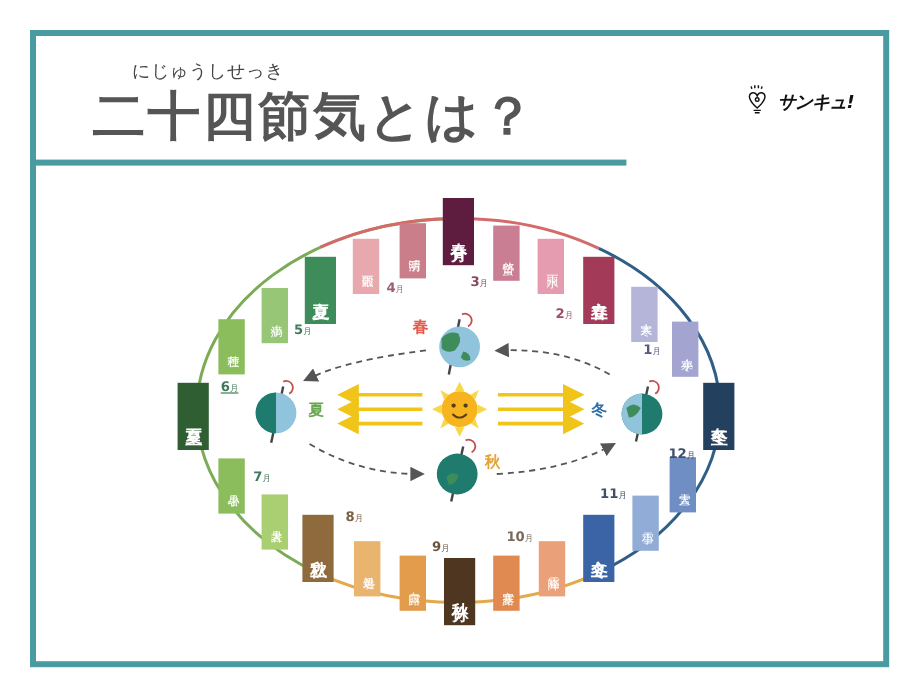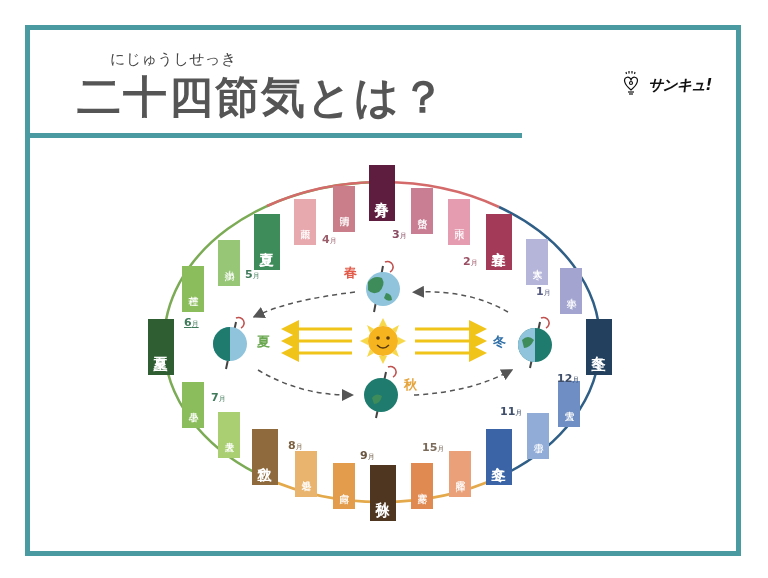--- a/index.html
+++ b/index.html
@@ -158,18 +158,18 @@
     <div class="term" style="left: 411px; top: 188px; width: 22px; height: 46px; background: rgb(201, 126, 148);">啓蟄</div>
   </div>
 <div id="months">
     <div class="month" style="left: 536px; top: 285px; color: rgb(85, 90, 128);"><span>1</span><small>月</small></div>
     <div class="month" style="left: 463px; top: 255px; color: rgb(155, 79, 100);"><span>2</span><small>月</small></div>
     <div class="month" style="left: 392px; top: 228px; color: rgb(138, 74, 98);"><span>3</span><small>月</small></div>
     <div class="month" style="left: 322px; top: 233px; color: rgb(155, 95, 108);"><span>4</span><small>月</small></div>
     <div class="month" style="left: 245px; top: 268px; color: rgb(63, 122, 90); text-align: center;"><span>5</span><small>月</small></div>
     <div class="month" style="left: 184px; top: 316px; color: rgb(63, 122, 90); text-decoration: underline;"><span>6</span><small>月</small></div>
     <div class="month" style="left: 211px; top: 391px; color: rgb(63, 122, 90);"><span>7</span><small>月</small></div>
-    <div class="month" style="left: 288px; top: 424px; color: rgb(122, 96, 64); margin-top: 15px;"><span>8</span><small>月</small></div>
+    <div class="month" style="left: 288px; top: 424px; color: rgb(122, 96, 64);"><span>8</span><small>月</small></div>
     <div class="month" style="left: 360px; top: 449px; color: rgb(106, 85, 64);"><span>9</span><small>月</small></div>
-    <div class="month" style="left: 422px; top: 441px; color: rgb(122, 106, 90);"><span>15</span><small>月</small></div>
+    <div class="month" style="left: 422px; top: 441px; color: rgb(122, 106, 90);"><span>10</span><small>月</small></div>
     <div class="month" style="left: 500px; top: 405px; color: rgb(63, 79, 106);"><span>11</span><small>月</small></div>
     <div class="month" style="left: 557px; top: 372px; color: rgb(63, 79, 106);"><span>12</span><small>月</small></div>
   </div>
 
 </body></html>

